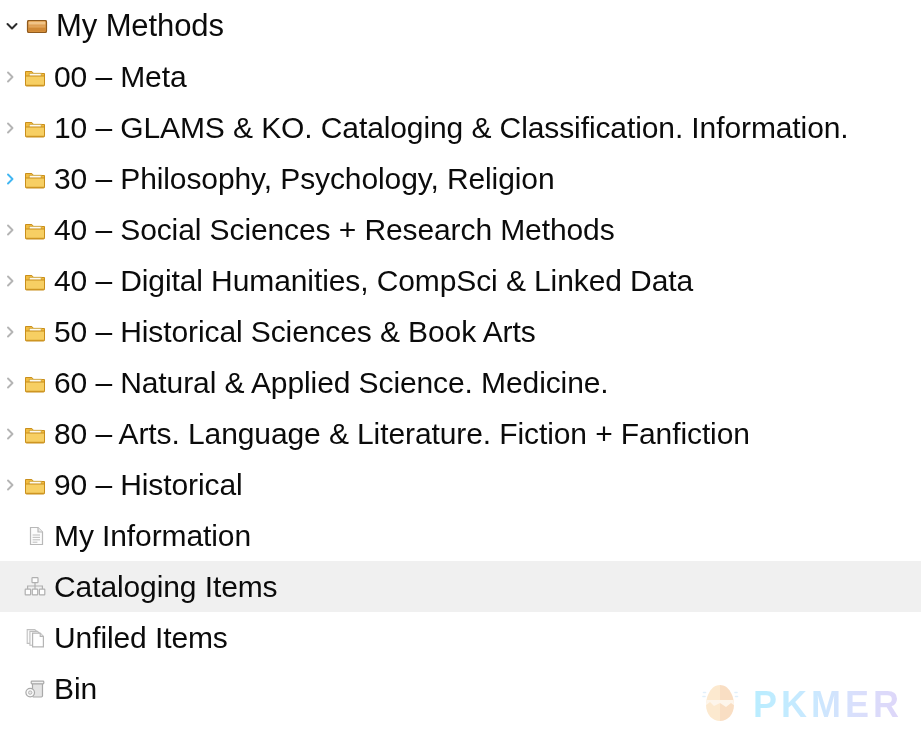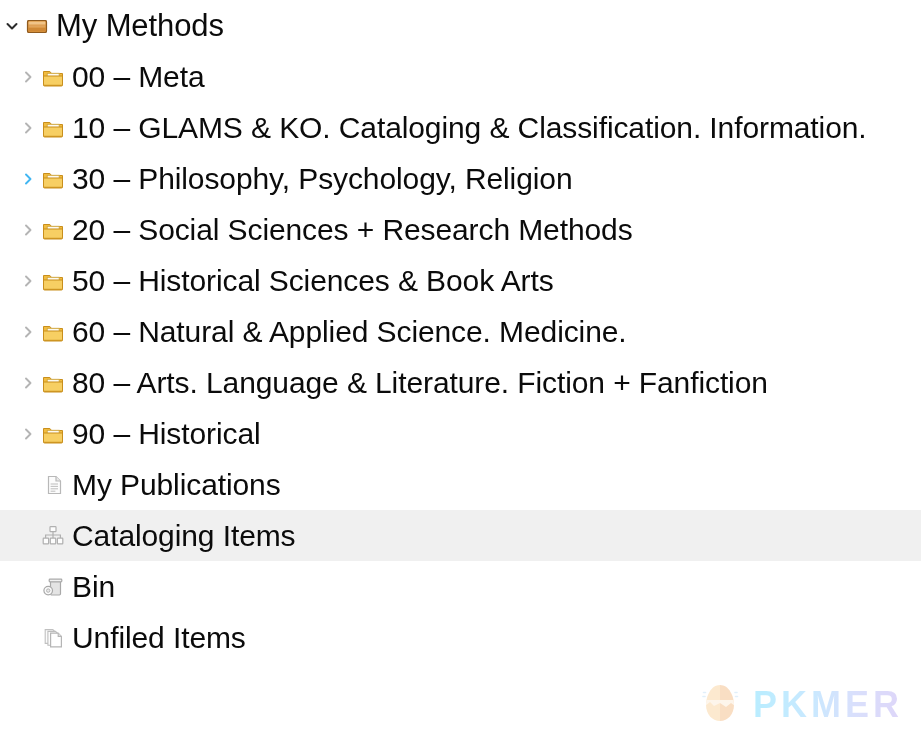--- a/index.html
+++ b/index.html
@@ -28,21 +28,21 @@
     width: 100%;
     white-space: nowrap;
     overflow: hidden;
     background: transparent;
   }
 
   .row.hovered { background: #f0f0f0; }
 
   
   .lvl0 { padding-left: 2px; }
-  .lvl1 { padding-left: 18px; }
+  .lvl1 { }
 
   
   .twisty {
     width: 20px;
     min-width: 20px;
     height: 20px;
     display: flex;
     align-items: center;
     justify-content: center;
     flex: 0 0 auto;
@@ -176,21 +176,36 @@
             <path d="M7 4.5 L11.5 9 L7 13.5" class="chev-closed" stroke-width="1.9" stroke-linecap="round" stroke-linejoin="round" fill="none"></path>
           </svg>
         </span>
         <span class="icon">
           <svg width="24" height="24" viewBox="0 0 24 24">
             <path d="M2.5 6.5 h6.4 l1.6 2 h11 v11.5 a1 1 0 0 1 -1 1 h-17 a1 1 0 0 1 -1 -1 Z" fill="#f2bc3f" stroke="#c98f1c" stroke-width="1"></path>
             <rect x="6.2" y="8.3" width="12" height="6.6" fill="#fdfaf0" stroke="#cfa63c" stroke-width="0.9"></rect>
             <path d="M2.5 11 h19 v8.3 a1 1 0 0 1 -1 1 h-17 a1 1 0 0 1 -1 -1 Z" fill="#f7cf63" stroke="#c98f1c" stroke-width="1"></path>
           </svg>
         </span>
-        <span class="label">20 – Social Sciences + Research Methods</span>
+        <span class="label">40 – Social Sciences + Research Methods</span>
+      </div>
+      <div class="row lvl1">
+        <span class="twisty">
+          <svg width="18" height="18" viewBox="0 0 18 18" fill="none">
+            <path d="M7 4.5 L11.5 9 L7 13.5" class="chev-closed" stroke-width="1.9" stroke-linecap="round" stroke-linejoin="round" fill="none"></path>
+          </svg>
+        </span>
+        <span class="icon">
+          <svg width="24" height="24" viewBox="0 0 24 24">
+            <path d="M2.5 6.5 h6.4 l1.6 2 h11 v11.5 a1 1 0 0 1 -1 1 h-17 a1 1 0 0 1 -1 -1 Z" fill="#f2bc3f" stroke="#c98f1c" stroke-width="1"></path>
+            <rect x="6.2" y="8.3" width="12" height="6.6" fill="#fdfaf0" stroke="#cfa63c" stroke-width="0.9"></rect>
+            <path d="M2.5 11 h19 v8.3 a1 1 0 0 1 -1 1 h-17 a1 1 0 0 1 -1 -1 Z" fill="#f7cf63" stroke="#c98f1c" stroke-width="1"></path>
+          </svg>
+        </span>
+        <span class="label">40 – Digital Humanities, CompSci &amp; Linked Data</span>
       </div>
       <div class="row lvl1">
         <span class="twisty">
           <svg width="18" height="18" viewBox="0 0 18 18" fill="none">
             <path d="M7 4.5 L11.5 9 L7 13.5" class="chev-closed" stroke-width="1.9" stroke-linecap="round" stroke-linejoin="round" fill="none"></path>
           </svg>
         </span>
         <span class="icon">
           <svg width="24" height="24" viewBox="0 0 24 24">
             <path d="M2.5 6.5 h6.4 l1.6 2 h11 v11.5 a1 1 0 0 1 -1 1 h-17 a1 1 0 0 1 -1 -1 Z" fill="#f2bc3f" stroke="#c98f1c" stroke-width="1"></path>
@@ -255,58 +270,58 @@
             <path d="M7.5 3.5 h7.5 l4.5 4.5 v12.5 h-12 Z" fill="#fcfcfc" stroke="#b8b8b8" stroke-width="1.2"></path>
             <path d="M15 3.5 v4.5 h4.5" fill="#eaeaea" stroke="#b8b8b8" stroke-width="1.2"></path>
             <g stroke="#c2c2c2" stroke-width="1.1">
               <line x1="9.6" y1="11" x2="17" y2="11"></line>
               <line x1="9.6" y1="13.4" x2="17" y2="13.4"></line>
               <line x1="9.6" y1="15.8" x2="17" y2="15.8"></line>
               <line x1="9.6" y1="18.2" x2="14.4" y2="18.2"></line>
             </g>
           </svg>
         </span>
-        <span class="label">My Publications</span>
+        <span class="label">My Information</span>
       </div>
       <div class="row lvl1 hovered">
         <span class="twisty empty"></span>
         <span class="icon">
           <svg width="24" height="24" viewBox="0 0 24 24">
             <rect x="9" y="2.6" width="6" height="5" rx="0.6" fill="#fdfdfd" stroke="#b0b0b0" stroke-width="1.2"></rect>
             <path d="M12 7.8 v3.2 M4.6 14 v-3 h14.8 v3 M12 11 v3" fill="none" stroke="#b0b0b0" stroke-width="1.2"></path>
             <rect x="2.2" y="14.2" width="5.4" height="5.6" rx="0.6" fill="#fdfdfd" stroke="#b0b0b0" stroke-width="1.2"></rect>
             <rect x="9.3" y="14.2" width="5.4" height="5.6" rx="0.6" fill="#fdfdfd" stroke="#b0b0b0" stroke-width="1.2"></rect>
             <rect x="16.4" y="14.2" width="5.4" height="5.6" rx="0.6" fill="#fdfdfd" stroke="#b0b0b0" stroke-width="1.2"></rect>
           </svg>
         </span>
         <span class="label">Cataloging Items</span>
       </div>
       <div class="row lvl1">
         <span class="twisty empty"></span>
         <span class="icon">
           <svg width="24" height="24" viewBox="0 0 24 24">
+            <path d="M4.2 3.6 h7.6 l3.2 3.2 v10.6 h-10.8 Z" fill="#fbfbfb" stroke="#c0c0c0" stroke-width="1.1"></path>
+            <path d="M6.9 5.4 h7.6 l3.2 3.2 v10.6 h-10.8 Z" fill="#fbfbfb" stroke="#bdbdbd" stroke-width="1.1"></path>
+            <path d="M9.6 7.2 h7.6 l3.2 3.2 v10.4 h-10.8 Z" fill="#ffffff" stroke="#b5b5b5" stroke-width="1.2"></path>
+            <path d="M17.2 7.2 v3.2 h3.2" fill="#ededed" stroke="#b5b5b5" stroke-width="1.1"></path>
+          </svg>
+        </span>
+        <span class="label">Unfiled Items</span>
+      </div>
+      <div class="row lvl1">
+        <span class="twisty empty"></span>
+        <span class="icon">
+          <svg width="24" height="24" viewBox="0 0 24 24">
             <path d="M9.5 6.4 h10 v12.4 a1.2 1.2 0 0 1 -1.2 1.2 h-7.6 a1.2 1.2 0 0 1 -1.2 -1.2 Z" fill="#e4e4e4" stroke="#a9a9a9" stroke-width="1.2"></path>
             <rect x="8.2" y="4.2" width="12.6" height="2.6" rx="0.8" fill="#f2f2f2" stroke="#a9a9a9" stroke-width="1.2"></rect>
             <circle cx="7.2" cy="15.6" r="4.3" fill="#fafafa" stroke="#a9a9a9" stroke-width="1.2"></circle>
             <circle cx="7.2" cy="15.6" r="1.7" fill="#e8e8e8" stroke="#b4b4b4" stroke-width="1"></circle>
           </svg>
         </span>
         <span class="label">Bin</span>
-      </div>
-      <div class="row lvl1">
-        <span class="twisty empty"></span>
-        <span class="icon">
-          <svg width="24" height="24" viewBox="0 0 24 24">
-            <path d="M4.2 3.6 h7.6 l3.2 3.2 v10.6 h-10.8 Z" fill="#fbfbfb" stroke="#c0c0c0" stroke-width="1.1"></path>
-            <path d="M6.9 5.4 h7.6 l3.2 3.2 v10.6 h-10.8 Z" fill="#fbfbfb" stroke="#bdbdbd" stroke-width="1.1"></path>
-            <path d="M9.6 7.2 h7.6 l3.2 3.2 v10.4 h-10.8 Z" fill="#ffffff" stroke="#b5b5b5" stroke-width="1.2"></path>
-            <path d="M17.2 7.2 v3.2 h3.2" fill="#ededed" stroke="#b5b5b5" stroke-width="1.1"></path>
-          </svg>
-        </span>
-        <span class="label">Unfiled Items</span>
       </div>
     </div>
 
   <div id="watermark">
     <span>
       <svg width="46" height="46" viewBox="0 0 46 46">
         <defs>
           <clipPath id="eggclip">
             <path d="M23 5 C32 5 37 16 37 25 C37 34 31 41 23 41 C15 41 9 34 9 25 C9 16 14 5 23 5 Z"></path>
           </clipPath>

